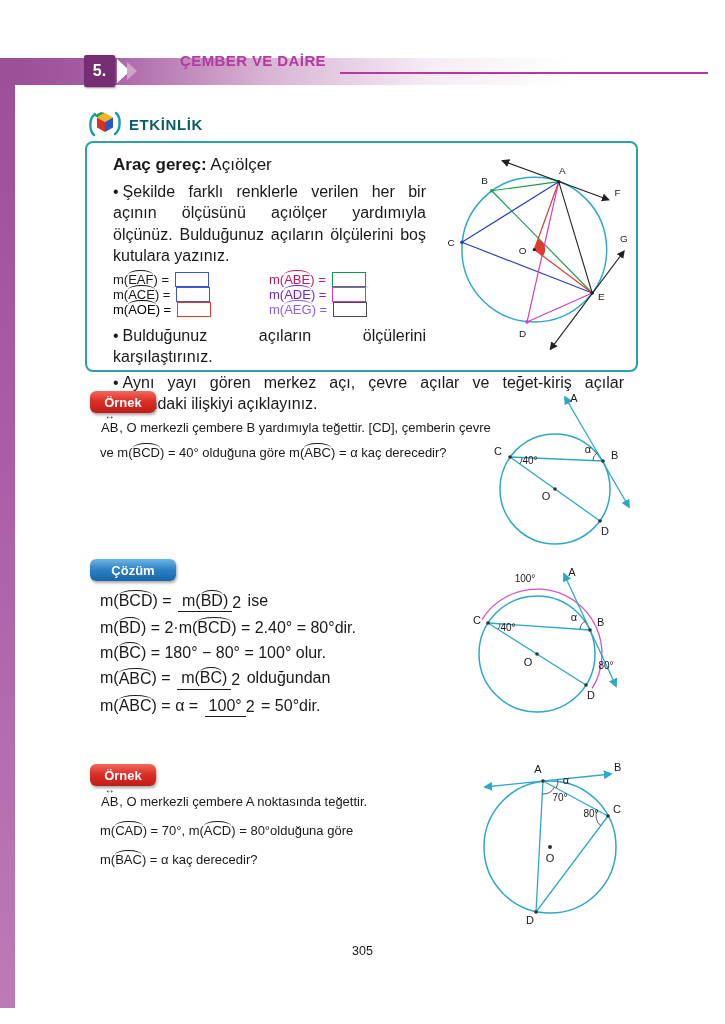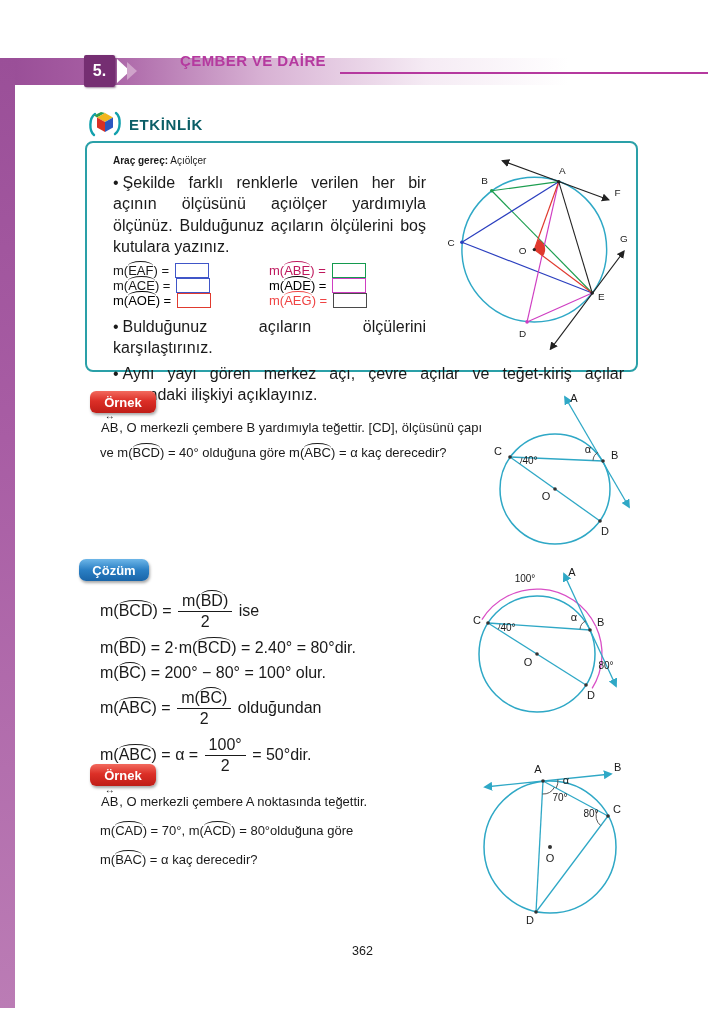--- a/index.html
+++ b/index.html
@@ -21,21 +21,21 @@
     border-top:9px solid transparent;border-bottom:9px solid transparent;border-left:10px solid #cfa3ca;}
   .chapter-title{position:absolute;left:180px;top:52px;font-size:15px;font-weight:bold;color:#b5399f;letter-spacing:.4px;}
   .title-line{position:absolute;left:340px;top:72px;width:368px;height:2px;background:#b5399f;}
 
   
   .activity-head{position:absolute;left:88px;top:109px;display:flex;align-items:center;gap:7px;}
   .activity-head .label{font-size:15px;font-weight:bold;color:#0b5e66;letter-spacing:.6px;}
   .activity-box{position:absolute;left:85px;top:141px;width:553px;height:231px;border:2px solid #2aa0a8;
     border-radius:8px;background:#fff;padding:10px 12px 6px 26px;}
   .activity-figure{position:absolute;top:16px;right:4px;width:190px;height:206px;}
-  .tools{font-size:10px;margin:2px 198px 6px 0;}
+  .tools{font-size:17px;margin:2px 198px 6px 0;}
   .abullet{font-size:16px;line-height:1.33;text-align:justify;}
   .b1{margin:0 198px 6px 0;}
   .b2{margin:8px 198px 4px 0;}
   .b3{margin:0;}
   .bdot{margin-right:4px;}
   .formulas{display:grid;grid-template-columns:156px 1fr;margin:6px 188px 2px 0;}
   .formula{font-size:13px;display:flex;align-items:center;white-space:nowrap;}
   .ansbox{display:inline-block;width:34px;height:15px;border:1.2px solid #444;margin-left:6px;background:#fff;}
 
   
@@ -46,32 +46,32 @@
   
   .overarrow{position:relative;display:inline-block;padding:0 1px;}
   .oa-glyph{position:absolute;top:-9px;left:50%;transform:translateX(-50%);font-size:10px;line-height:1;}
 
   
   .badge{position:absolute;width:66px;height:22px;border-radius:6px;color:#fff;font-size:13px;font-weight:bold;
     display:flex;align-items:center;justify-content:center;box-shadow:1px 2px 3px rgba(0,0,0,.35);}
   .badge-red{background:linear-gradient(180deg,#f26a5e 0%,#dc2f27 45%,#bf1d17 100%);}
   .badge-blue{background:linear-gradient(180deg,#6db6e8 0%,#2a7fc4 50%,#1a65a8 100%);}
   #ornek1{left:90px;top:391px;}
-  #cozum{left:79px;top:559px;width:70px;border-radius:7px;}
+  #cozum{left:90px;top:559px;width:86px;}
   #ornek2{left:90px;top:764px;}
 
   .ex-text{position:absolute;font-size:13px;}
   #ex1-text{left:100px;top:420px;width:400px;}
   #ex1-text .tline{margin-bottom:10px;white-space:nowrap;}
   #ex2-text{left:100px;top:794px;width:360px;}
   #ex2-text .tline{margin-bottom:14px;white-space:nowrap;}
 
   #sol-math{position:absolute;left:100px;top:592px;width:340px;font-size:16px;}
   .sol-line{margin-bottom:7px;white-space:nowrap;}
-  .frac{display:inline-flex;flex-direction:column;align-items:center;vertical-align:middle;line-height:1.15;margin:0 2px;}
+  .frac{display:inline-flex;align-items:center;vertical-align:middle;line-height:1.15;margin:0 2px;}
   .frac .num{border-bottom:1.2px solid #1a1a1a;padding:0 4px 1px;}
   .frac .den{padding-top:1px;}
 
   #fig2{position:absolute;left:468px;top:393px;}
   #fig3{position:absolute;left:448px;top:566px;}
   #fig4{position:absolute;left:463px;top:760px;}
 
   .page-number{position:absolute;left:0;top:944px;width:725px;text-align:center;font-size:12.5px;}
 </style>
 </head>
@@ -111,29 +111,29 @@
       </div>
       <div class="formula">
         <span style="color:#be185d"><span>m(</span><span class="arc">ABE</span><span>) =</span></span>
         <span class="ansbox" style="border-color:#149a4e"></span>
       </div>
       <div class="formula">
         <span style="color:#1a1a1a"><span>m(</span><span class="arc">ACE</span><span>) =</span></span>
         <span class="ansbox" style="border-color:#4056c8"></span>
       </div>
       <div class="formula">
-        <span style="color:#000000"><span>m(</span><span class="arc">ADE</span><span>) =</span></span>
+        <span style="color:#6d28d9"><span>m(</span><span class="arc">ADE</span><span>) =</span></span>
         <span class="ansbox" style="border-color:#cf3ec2"></span>
       </div>
       <div class="formula">
         <span style="color:#000000"><span>m(</span><span class="arc">AOE</span><span>) =</span></span>
         <span class="ansbox" style="border-color:#e03a2e"></span>
       </div>
       <div class="formula">
-        <span style="color:#ef4444"><span>m(</span><span class="arc">AEG</span><span>) =</span></span>
+        <span style="color:#8b5cf6"><span>m(</span><span class="arc">AEG</span><span>) =</span></span>
         <span class="ansbox" style="border-color:#4a4a4a"></span>
       </div>
     </div>
 
     <p class="abullet b2"><span class="bdot">•</span><span>Bulduğunuz açıların ölçülerini karşılaştırınız.</span></p>
     <p class="abullet b3"><span class="bdot">•</span><span>Aynı yayı gören merkez açı, çevre açılar ve teğet-kiriş açılar arasındaki ilişkiyi açıklayınız.</span></p>
 
     <div class="activity-figure">
       <svg width="190" height="201" viewBox="0 0 210 222">
         <defs>
@@ -180,21 +180,21 @@
           <text x="201" y="92">G</text>
           <text x="89" y="105">O</text>
         </g>
       </svg>
     </div>
   </div>
 
   <div class="badge badge-red" id="ornek1">Örnek</div>
   <div class="ex-text" id="ex1-text">
     <div class="tline">
-      <span class="overarrow"><span class="oa-glyph">↔</span><span>AB</span></span><span>, O merkezli çembere B yardımıyla teğettir. </span><span>[CD]</span><span>, ölçüsünü çapı</span>
+      <span class="overarrow"><span class="oa-glyph">↔</span><span>AB</span></span><span>, O merkezli çembere B yardımıyla teğettir. </span><span>[CD]</span><span>, çemberin çevre</span>
     </div>
     <div class="tline">
       <span>ve m(</span><span class="arc">BCD</span><span>) = 40° olduğuna göre m(</span><span class="arc">ABC</span><span>) = α kaç derecedir?</span>
     </div>
   </div>
 
   <div id="fig2">
     <svg width="185" height="172" viewBox="0 0 185 172">
       <defs>
         <marker id="arC2" viewBox="0 0 10 10" refX="8" refY="5" markerWidth="9" markerHeight="9" orient="auto-start-reverse" markerUnits="userSpaceOnUse">
@@ -232,21 +232,21 @@
     <div class="sol-line">
       <span>m(</span><span class="arc">BCD</span><span>) = </span><span class="frac">
           <span class="num"><span>m(</span><span class="arc">BD</span><span>)</span></span>
           <span class="den">2</span>
         </span><span> ise</span>
     </div>
     <div class="sol-line">
       <span>m(</span><span class="arc">BD</span><span>) = 2·m(</span><span class="arc">BCD</span><span>) = 2.40° = 80°dir.</span>
     </div>
     <div class="sol-line">
-      <span>m(</span><span class="arc">BC</span><span>) = 200° − 80° = 100° olur.</span>
+      <span>m(</span><span class="arc">BC</span><span>) = 180° − 80° = 100° olur.</span>
     </div>
     <div class="sol-line">
       <span>m(</span><span class="arc">ABC</span><span>) = </span><span class="frac">
           <span class="num"><span>m(</span><span class="arc">BC</span><span>)</span></span>
           <span class="den">2</span>
         </span><span> olduğundan</span>
     </div>
     <div class="sol-line">
       <span>m(</span><span class="arc">ABC</span><span>) = α = </span><span class="frac">
           <span class="num">100°</span>
@@ -334,14 +334,14 @@
         <text x="87" y="102" text-anchor="middle">O</text>
       </g>
       <g fill="#1a1a1a">
         <text x="97" y="41" font-size="10" text-anchor="middle">70°</text>
         <text x="103" y="24" font-size="11" text-anchor="middle">α</text>
         <text x="128" y="57" font-size="10" text-anchor="middle">80°</text>
       </g>
     </svg>
   </div>
 
-  <div class="page-number">362</div>
+  <div class="page-number">305</div>
 </div>
 
 </body></html>

